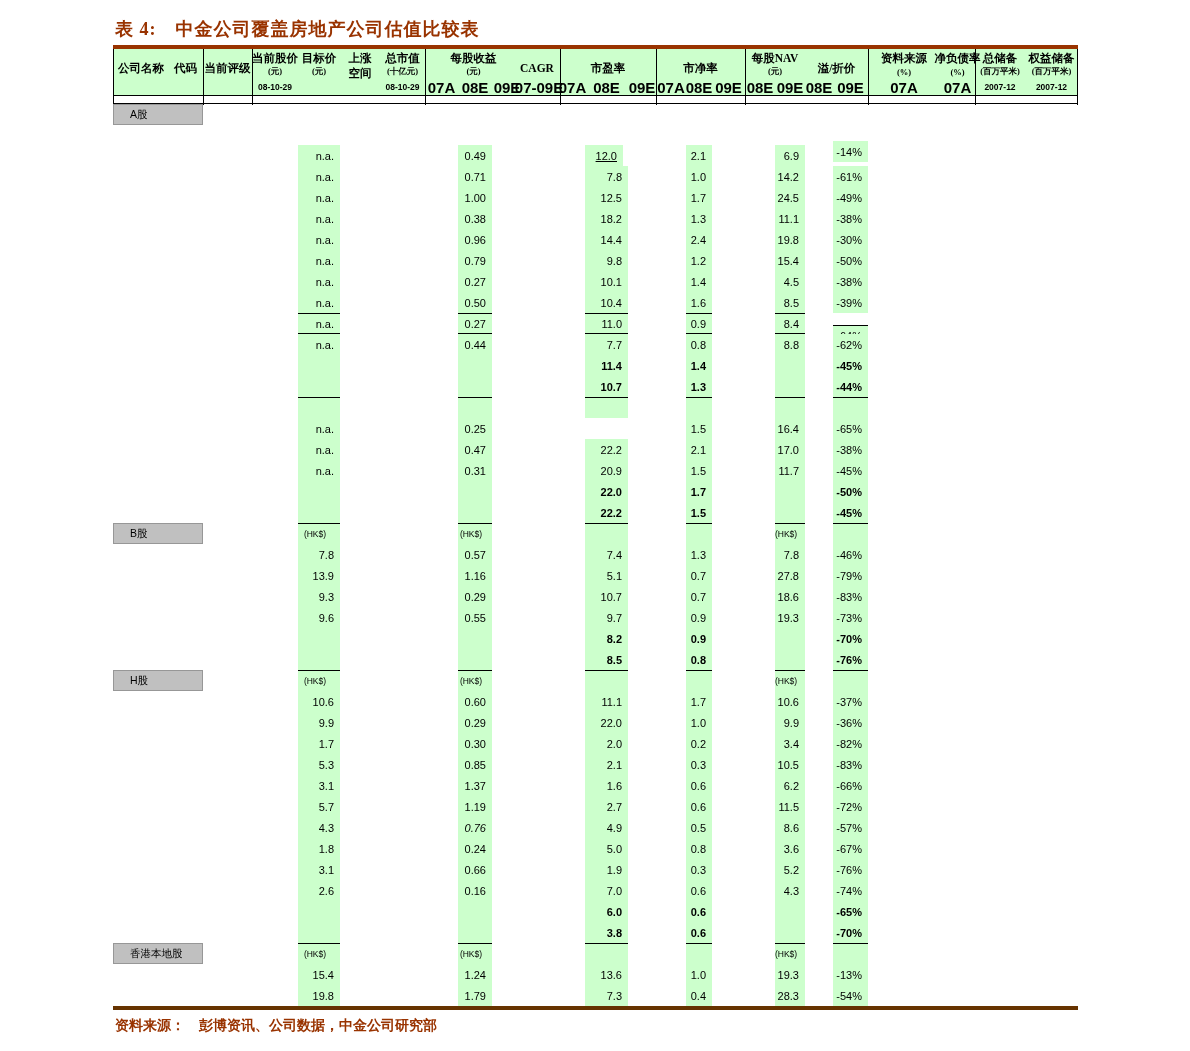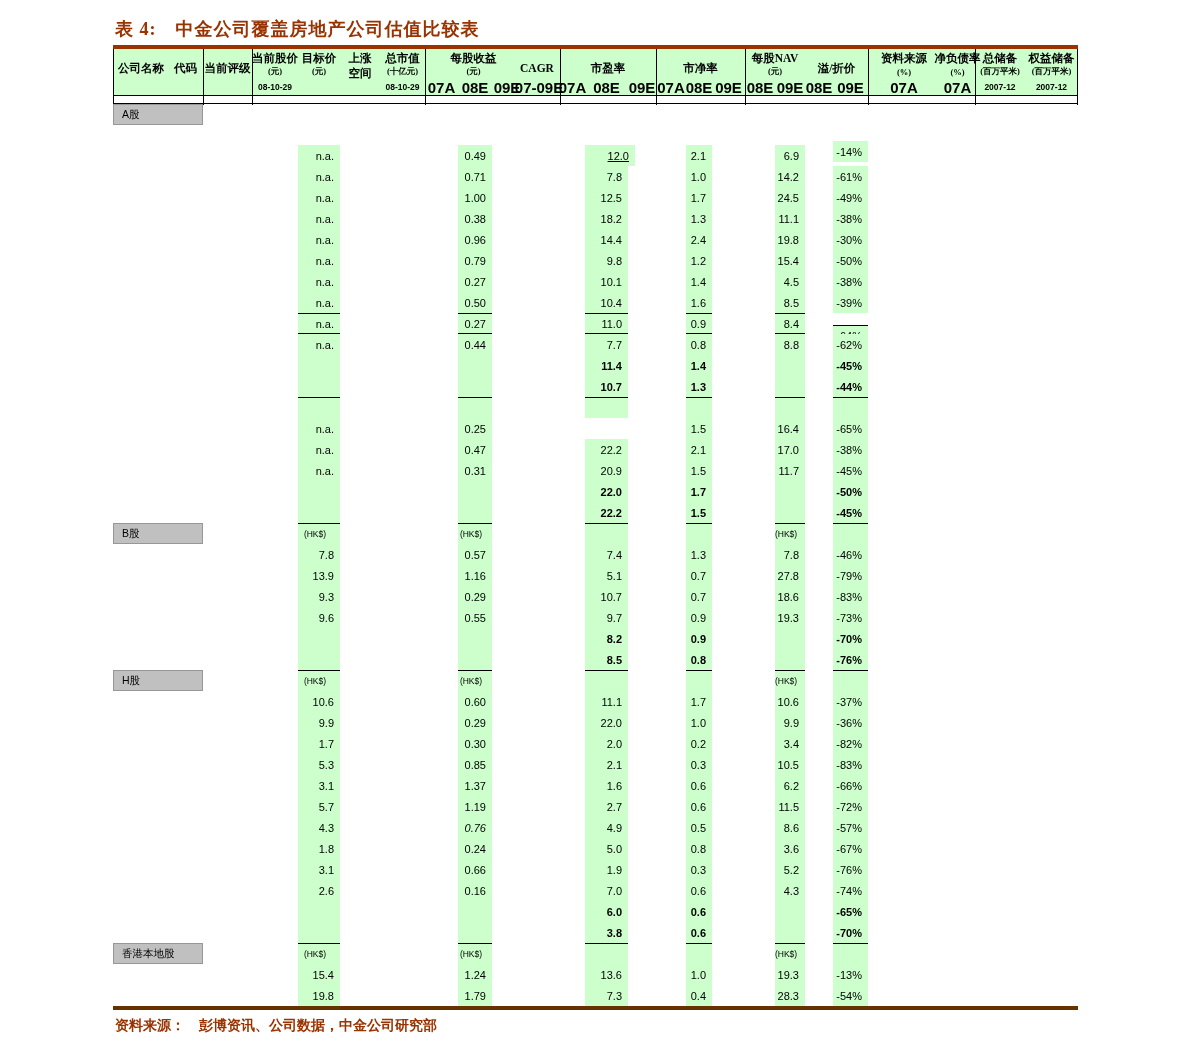--- a/index.html
+++ b/index.html
@@ -23,21 +23,21 @@
   .hg-sub.sm{font-size:8.5px;}
   .divider{position:absolute;width:1px;background:#000;}
   .cell{position:absolute;background:var(--green);box-sizing:border-box;display:flex;
         align-items:center;justify-content:flex-end;padding-right:6px;
         font-size:11px;color:#000;white-space:nowrap;}
   .cell.bold{font-weight:bold;}
   .cell.cur{justify-content:center;padding-right:8px;font-size:8.5px;}
   .cell.btop{border-top:1px solid #000;}
   .cell.bbot{border-bottom:1px solid #000;}
   .seclabel{position:absolute;background:var(--gray);border:1px solid #979797;box-sizing:border-box;
-            display:flex;align-items:center;padding-left:8px;font-size:10.5px;color:#000;
+            display:flex;align-items:center;padding-left:16px;font-size:10.5px;color:#000;
             white-space:nowrap;}
   .rule-dark{position:absolute;left:113px;top:1006px;width:965px;height:4px;background:var(--dark);}
   .source{position:absolute;left:115px;top:1014px;height:24px;display:flex;align-items:center;
           font-family:"Liberation Serif","DejaVu Serif",serif;font-weight:bold;font-size:14px;
           color:var(--accent);white-space:nowrap;}
 </style>
 </head>
 <body>
 
 <div class="canvas" style="--green: #CCFFCC; --gray: #C0C0C0; --accent: #993300; --dark: #663300;">
@@ -102,21 +102,21 @@
       <div class="divider" style="left: 656px; top: 49px; width: 1px; height: 56px;"></div>
       <div class="divider" style="left: 745px; top: 49px; width: 1px; height: 56px;"></div>
       <div class="divider" style="left: 868px; top: 49px; width: 1px; height: 56px;"></div>
       <div class="divider" style="left: 975px; top: 49px; width: 1px; height: 56px;"></div>
       <div class="divider" style="left: 1077px; top: 49px; width: 1px; height: 56px;"></div>
     </div>
   <div id="tbody">
       <div class="seclabel" style="left: 113px; top: 104px; width: 90px; height: 21px;">A股</div>
       <div class="cell" style="left: 298px; top: 145px; width: 42px; height: 21px;">n.a.</div>
       <div class="cell" style="left: 458px; top: 145px; width: 34px; height: 21px;">0.49</div>
-      <div class="cell" style="left: 585px; top: 145px; width: 50px; height: 21px; text-decoration: underline;">12.0</div>
+      <div class="cell" style="left: 585px; top: 145px; width: 38px; height: 21px; text-decoration: underline;">12.0</div>
       <div class="cell" style="left: 686px; top: 145px; width: 26px; height: 21px;">2.1</div>
       <div class="cell" style="left: 775px; top: 145px; width: 30px; height: 21px;">6.9</div>
       <div class="cell" style="left: 833px; top: 141px; width: 35px; height: 21px;">-14%</div>
       <div class="cell" style="left: 298px; top: 166px; width: 42px; height: 21px;">n.a.</div>
       <div class="cell" style="left: 458px; top: 166px; width: 34px; height: 21px;">0.71</div>
       <div class="cell" style="left: 585px; top: 166px; width: 43px; height: 21px;">7.8</div>
       <div class="cell" style="left: 686px; top: 166px; width: 26px; height: 21px;">1.0</div>
       <div class="cell" style="left: 775px; top: 166px; width: 30px; height: 21px;">14.2</div>
       <div class="cell" style="left: 833px; top: 166px; width: 35px; height: 21px;">-61%</div>
       <div class="cell" style="left: 298px; top: 187px; width: 42px; height: 21px;">n.a.</div>

